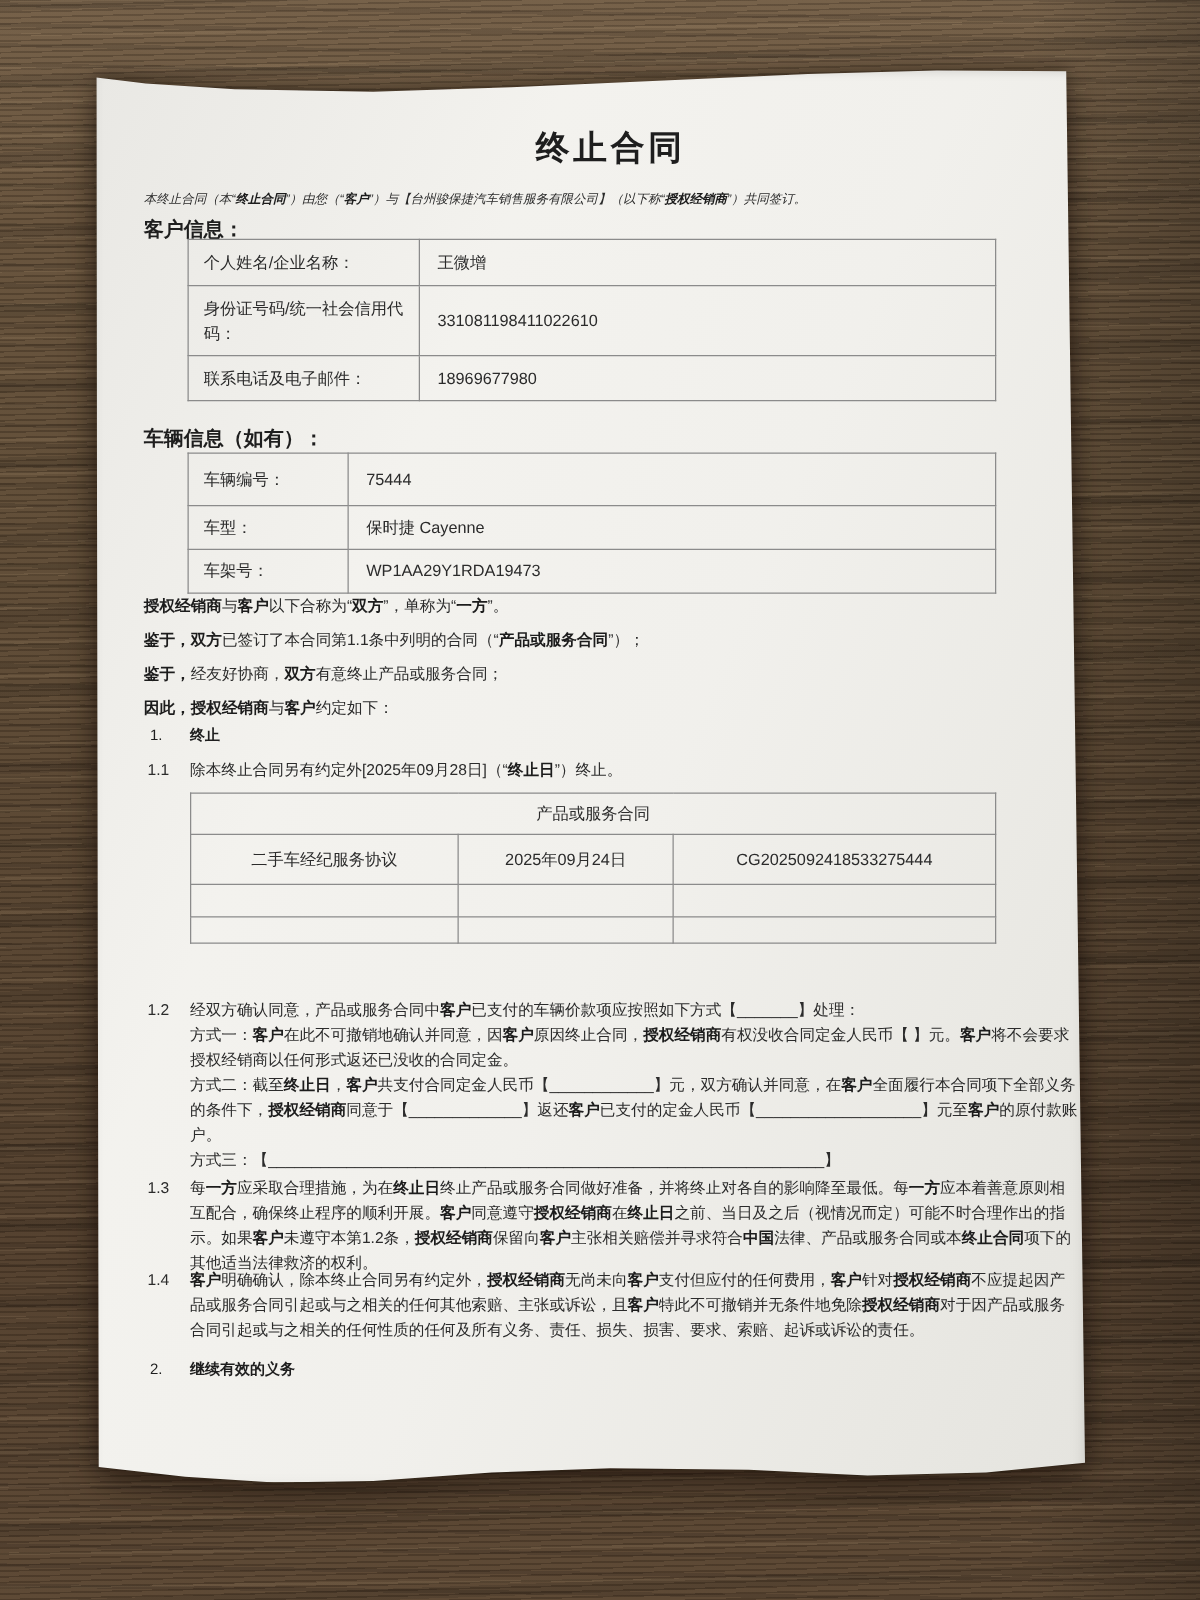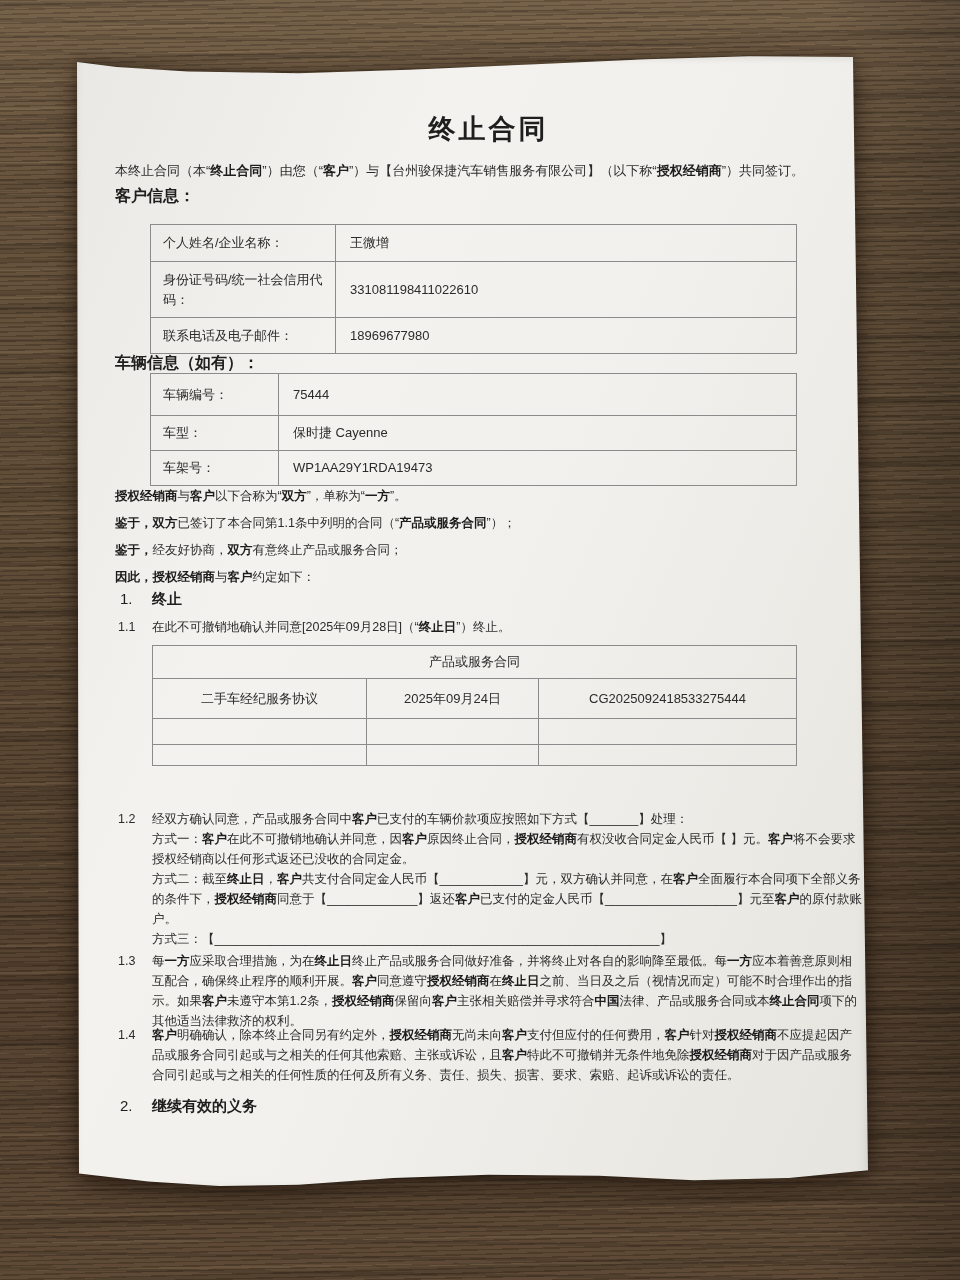--- a/index.html
+++ b/index.html
@@ -18,56 +18,56 @@
   .paper-wrap{position:absolute;left:77px;top:55px;width:791px;height:1131px;
     filter:drop-shadow(0 9px 13px rgba(18,10,4,0.55)) drop-shadow(0 -3px 5px rgba(18,10,4,0.28));}
   .paper{position:absolute;inset:0;
     background:linear-gradient(113deg,#e9e8e4 0%,#f3f2ee 30%,#f1f0ec 55%,#e9e8e3 85%,#e5e4df 100%);
     box-shadow:inset 0 4px 7px rgba(0,0,0,0.07), inset -5px 0 10px rgba(0,0,0,0.045);
     clip-path:polygon(0% 0.62%, 5% 1.05%, 14% 1.45%, 28% 1.62%, 42% 1.3%, 58% 0.82%, 72% 0.38%,
       85% 0.12%, 98.1% 0.18%, 100% 98.6%, 90% 99.3%, 78% 99.5%, 66% 99.1%, 52% 99.0%,
       40% 99.3%, 28% 99.9%, 18% 100%, 9% 99.6%, 0.25% 98.9%);}
   .content{position:absolute;left:38px;top:0;width:747px;color:#2b2b2b;
     font-size:12.5px;line-height:20px;}
-  .content > *{position:absolute;left:0;margin-top:11px;}
+  .content > *{position:absolute;left:0;}
   .b{font-weight:bold;color:#1c1c1c;}
   .title{width:747px;text-align:center;font-size:27px;line-height:36px;font-weight:bold;
     letter-spacing:3px;color:#1e1e1e;}
-  .intro{width:747px;font-size:13px;}
+  .intro{width:747px;font-size:10px;font-style:italic;}
   .slabel{font-size:16px;font-weight:bold;color:#1e1e1e;}
   table{border-collapse:collapse;table-layout:fixed;}
   td{border:1px solid #8b8b8b;font-size:13px;color:#2b2b2b;vertical-align:middle;
      padding:2px 10px;overflow:hidden;}
   .kv{width:647px;left:35px;}
   .kv td.lab{padding-left:12px;}
   .kv td.val{padding-left:14px;}
   .ct{width:645px;left:37px;}
   .ct td{text-align:center;padding:2px 6px;}
-  .heading{font-size:15px;font-weight:bold;color:#1e1e1e;padding-left:5px;}
+  .heading{font-size:12px;font-weight:bold;color:#1e1e1e;padding-left:5px;}
   .heading .hnum{display:inline-block;width:32px;font-weight:normal;}
   .clause{display:flex;width:747px;padding-left:3px;box-sizing:border-box;}
   .cnum{width:34px;flex:0 0 34px;}
   .ctext{flex:1;}
 </style>
 </head>
 <body>
 
 <div class="stage">
   <div class="wood"></div>
   <div class="paper-wrap">
     <div class="paper">
       <div class="content">
 
         <div class="title" style="top:45px">终止合同</div>
 
         <div class="intro" style="top:95px"><span>本终止合同（本“</span><span class="b">终止合同</span><span>”）由您（“</span><span class="b">客户</span><span>”）与【台州骏保捷汽车销售服务有限公司】（以下称“</span><span class="b">授权经销商</span><span>”）共同签订。</span></div>
 
         <div class="slabel" style="top:120px">客户信息：</div>
 
-        <table class="kv" style="top:158px">
+        <table class="kv" style="top:136px">
           <colgroup>
               <col style="width:185px">
               <col>
             </colgroup>
           <tbody>
               <tr style="height:37px">
             <td class="lab">个人姓名/企业名称：</td>
             <td class="val">王微增</td>
           </tr>
           <tr style="height:56px">
@@ -108,21 +108,21 @@
         <div style="top:447px;width:747px"><span class="b">鉴于，</span><span class="b">双方</span><span>已签订了本合同第1.1条中列明的合同（“</span><span class="b">产品或服务合同</span><span>”）；</span></div>
         <div style="top:474px;width:747px"><span class="b">鉴于，</span><span>经友好协商，</span><span class="b">双方</span><span>有意终止产品或服务合同；</span></div>
         <div style="top:501px;width:747px"><span class="b">因此，</span><span class="b">授权经销商</span><span>与</span><span class="b">客户</span><span>约定如下：</span></div>
 
         <div class="heading" style="top:523px">
           <span class="hnum">1.</span><span>终止</span>
         </div>
 
         <div class="clause" style="top:551px">
           <div class="cnum">1.1</div>
-          <div class="ctext"><span>在此不可撤销地确认并同意[2025年09月28日]（“</span><span class="b">终止日</span><span>”）终止。</span></div>
+          <div class="ctext"><span>除本终止合同另有约定外[2025年09月28日]（“</span><span class="b">终止日</span><span>”）终止。</span></div>
         </div>
 
         <table class="ct" style="top:579px">
           <colgroup>
               <col style="width:214px">
               <col style="width:172px">
               <col>
             </colgroup>
           <tbody>
               <tr style="height:33px">

